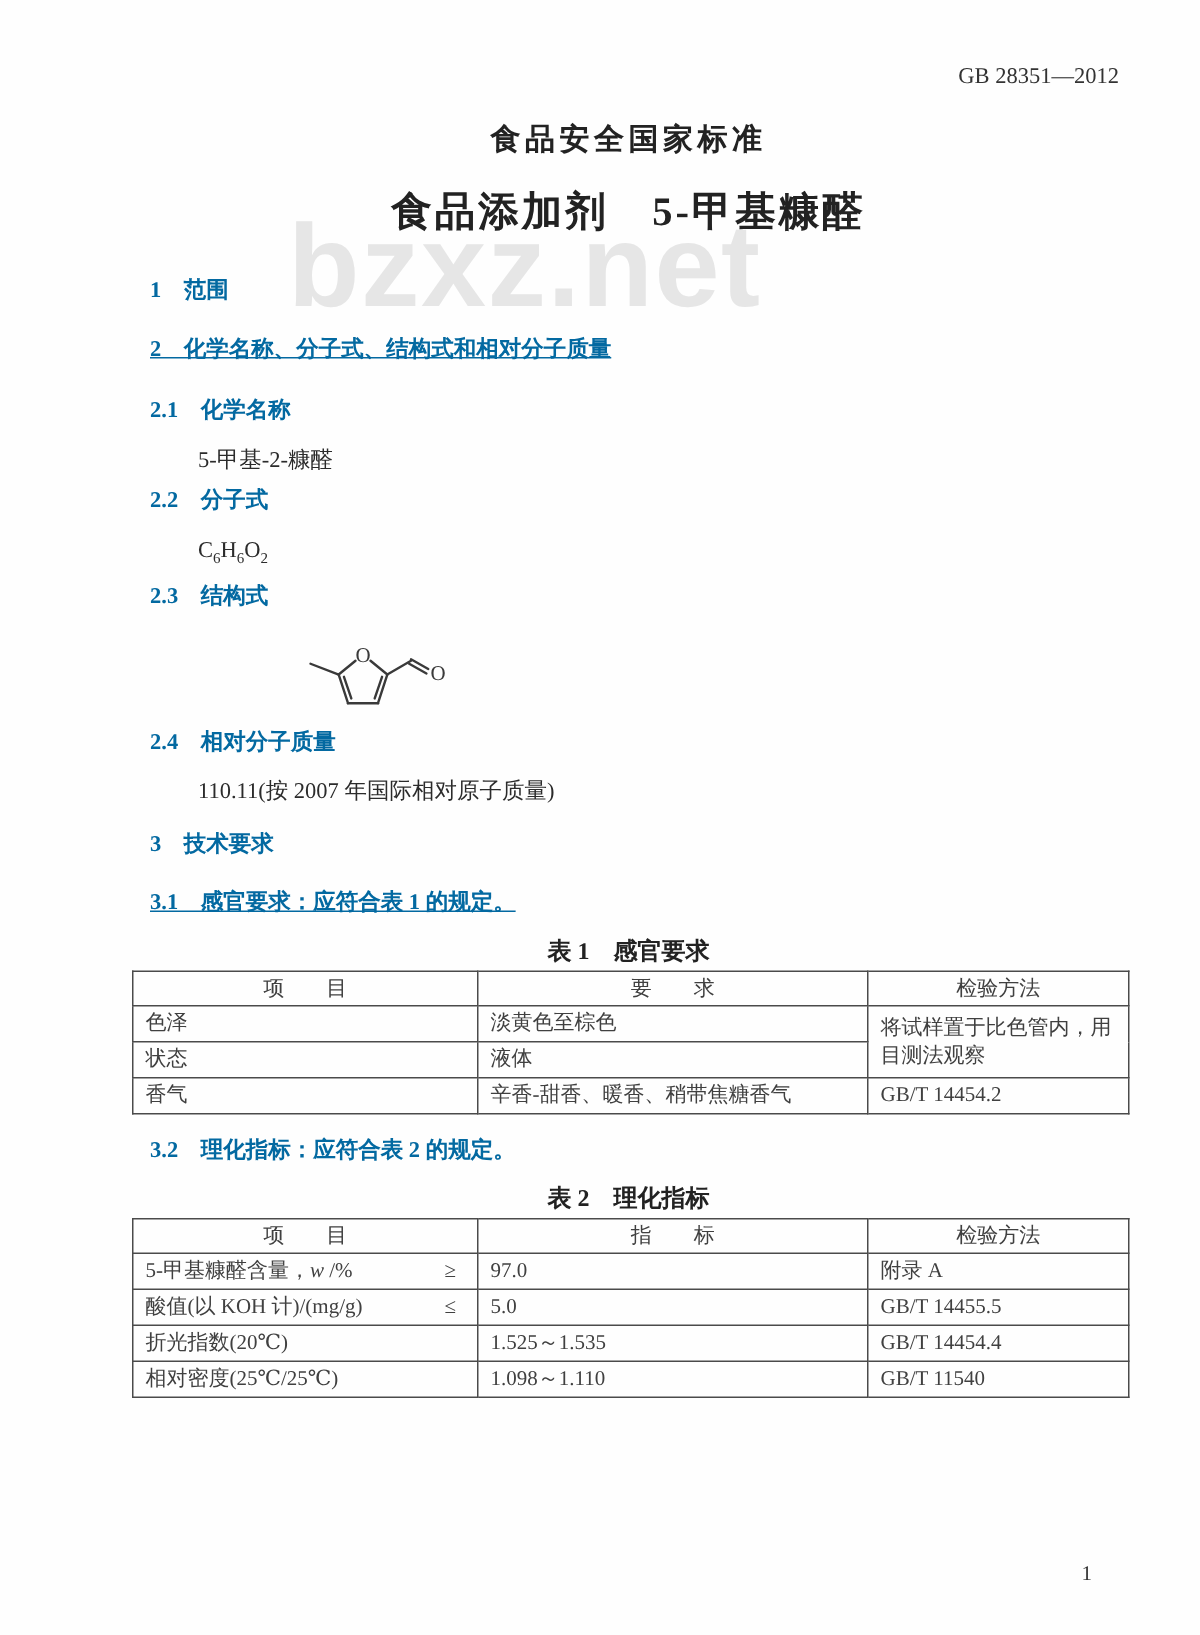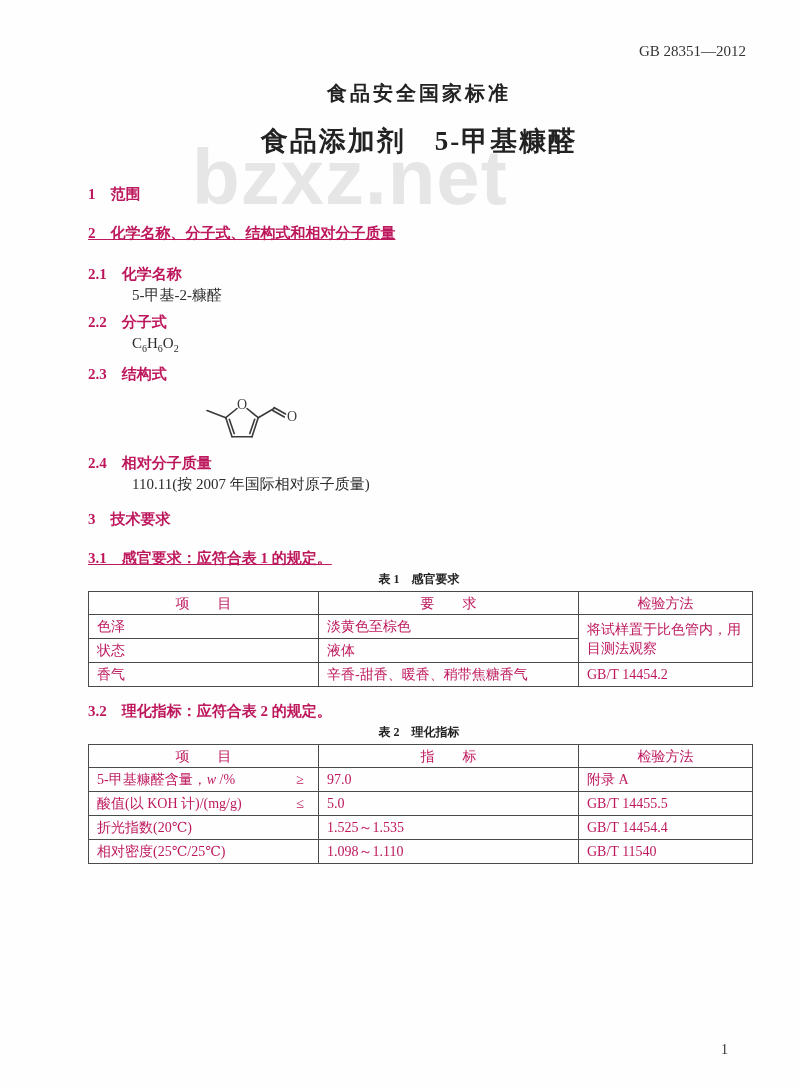--- a/index.html
+++ b/index.html
@@ -52,25 +52,25 @@
   .title2 {
     margin: 20px 0 0 0;
     text-align: center;
     font-size: 27px;
     line-height: 30px;
     font-weight: bold;
     letter-spacing: 2px;
     color: #222;
   }
   .h-sec {
-    margin: 0;
+    margin: 12px;
     font-size: 15px;
     line-height: 21px;
     font-weight: bold;
-    color: #be185d;
+    color: #0369a1;
   }
   .mt28 { margin-top: 28px; }
   .mt20 { margin-top: 20px; }
   .mt18 { margin-top: 18px; text-decoration: underline; }
   .mt14 { margin-top: 14px; }
   .mt12 { margin-top: 12px; }
   .mt10 { margin-top: 10px; }
   .mt6  { margin-top: 6px; }
   .mt5  { margin-top: 5px; }
   .mt4  { margin-top: 4px; }
@@ -97,31 +97,31 @@
     stroke-linecap: round;
   }
   .struct-atom {
     font-family: "Liberation Serif", "DejaVu Serif", serif;
     font-size: 14px;
     fill: #3a3a3a;
   }
   .tcaption {
     margin: 0;
     text-align: center;
-    font-size: 12px;
+    font-size: 16px;
     line-height: 20px;
     font-weight: bold;
     color: #222;
   }
   table.gb {
     border-collapse: collapse;
     table-layout: fixed;
     width: 664px;
     font-size: 14px;
-    color: #be185d;
+    color: #404040;
   }
   table.gb th, table.gb td {
     border: 1px solid #4a4a4a;
     padding: 1px 8px;
     line-height: 19px;
     font-weight: normal;
     text-align: left;
     vertical-align: middle;
     overflow: hidden;
   }

